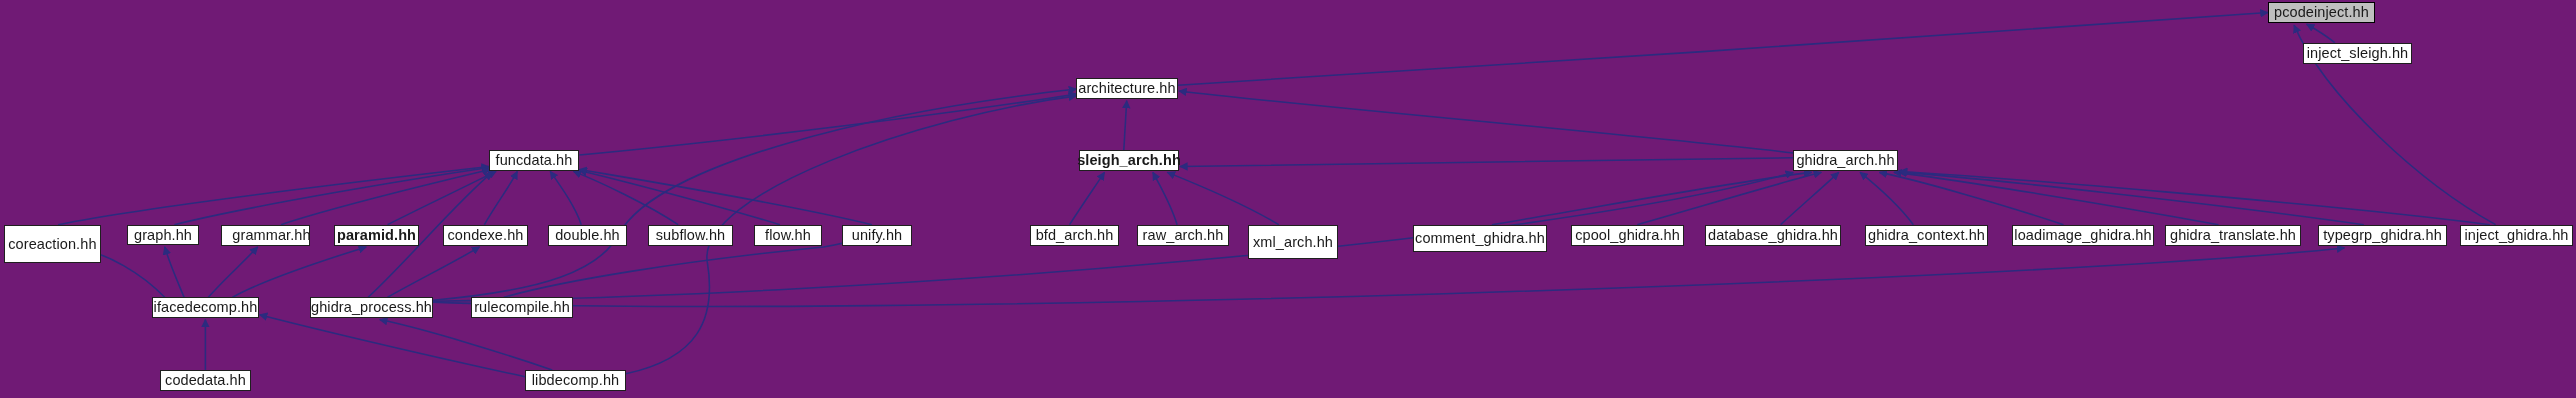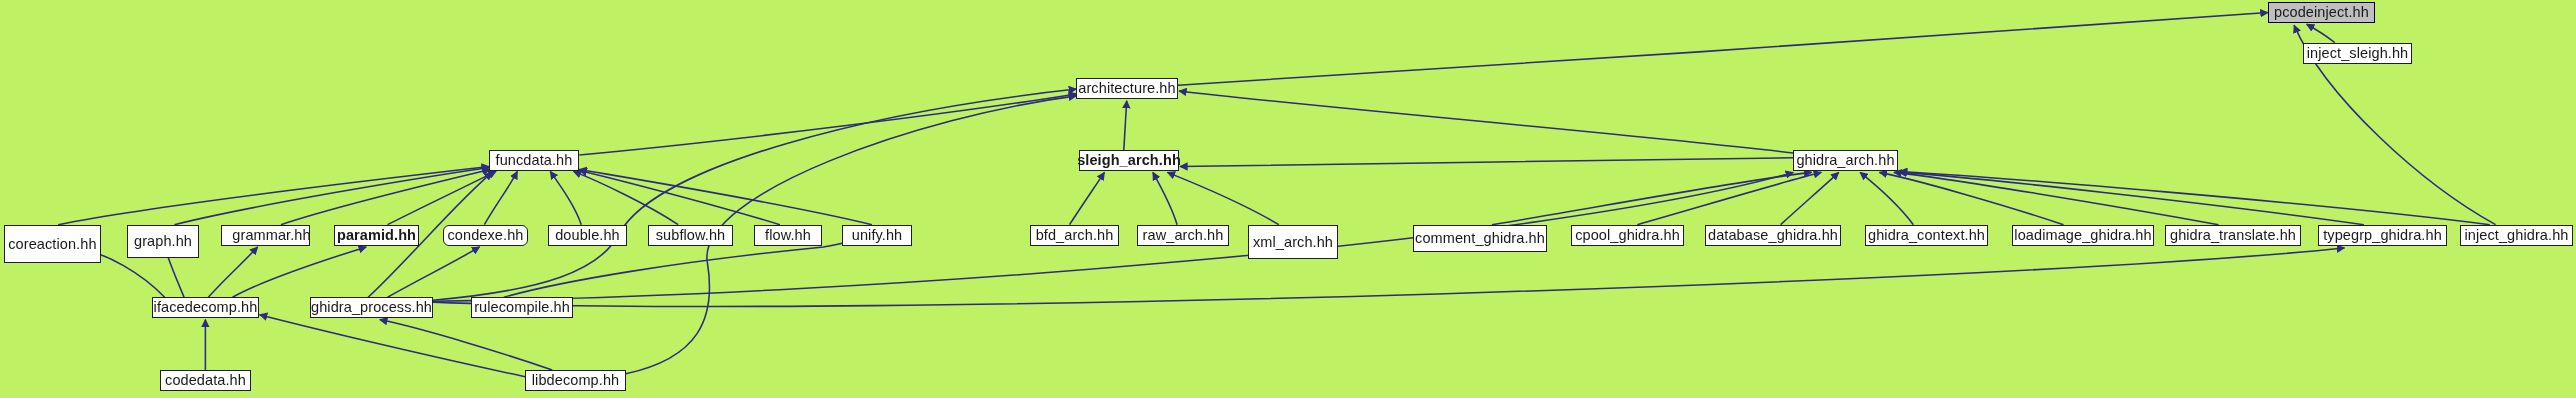--- a/index.html
+++ b/index.html
@@ -7,21 +7,21 @@
     padding: 0;
     background: #ffffff;
   }
   body {
     font-family: "Liberation Sans", sans-serif;
   }
   #graph-canvas {
     position: relative;
     width: 2576px;
     height: 398px;
-    background: #bef264;
+    background: #701a75;
     overflow: hidden;
   }
   #edge-layer {
     position: absolute;
     left: 0;
     top: 0;
     width: 2576px;
     height: 398px;
   }
   .node {
@@ -119,30 +119,30 @@
       </div>
       <div class="node" style="left: 1079px; top: 150px; width: 100px; height: 21px; font-weight: bold;">
         <span class="node-label">sleigh_arch.hh</span>
       </div>
       <div class="node" style="left: 1793px; top: 150px; width: 105px; height: 21px;">
         <span class="node-label">ghidra_arch.hh</span>
       </div>
       <div class="node" style="left: 3.9px; top: 225px; width: 97px; height: 38px;">
         <span class="node-label">coreaction.hh</span>
       </div>
-      <div class="node" style="left: 127px; top: 225px; width: 72px; height: 33px;">
+      <div class="node" style="left: 127px; top: 225px; width: 72px; height: 20px;">
         <span class="node-label">graph.hh</span>
       </div>
       <div class="node" style="left: 221px; top: 225px; width: 89px; height: 21px; padding-left: 12px;">
         <span class="node-label">grammar.hh</span>
       </div>
       <div class="node" style="left: 334px; top: 225px; width: 85px; height: 21px; font-weight: bold;">
         <span class="node-label">paramid.hh</span>
       </div>
-      <div class="node" style="left: 443px; top: 225px; width: 85px; height: 21px; border-radius: 6px;">
+      <div class="node" style="left: 443px; top: 225px; width: 85px; height: 21px;">
         <span class="node-label">condexe.hh</span>
       </div>
       <div class="node" style="left: 548px; top: 225px; width: 79px; height: 21px;">
         <span class="node-label">double.hh</span>
       </div>
       <div class="node" style="left: 648px; top: 225px; width: 85px; height: 21px;">
         <span class="node-label">subflow.hh</span>
       </div>
       <div class="node" style="left: 754px; top: 225px; width: 68px; height: 21px;">
         <span class="node-label">flow.hh</span>

